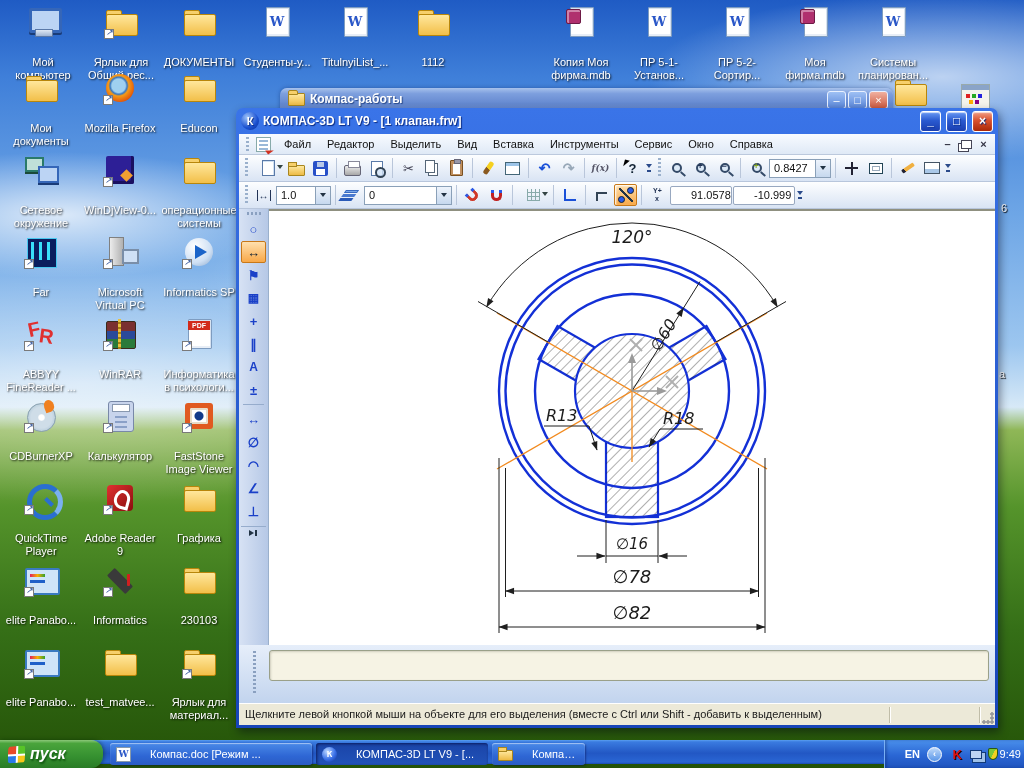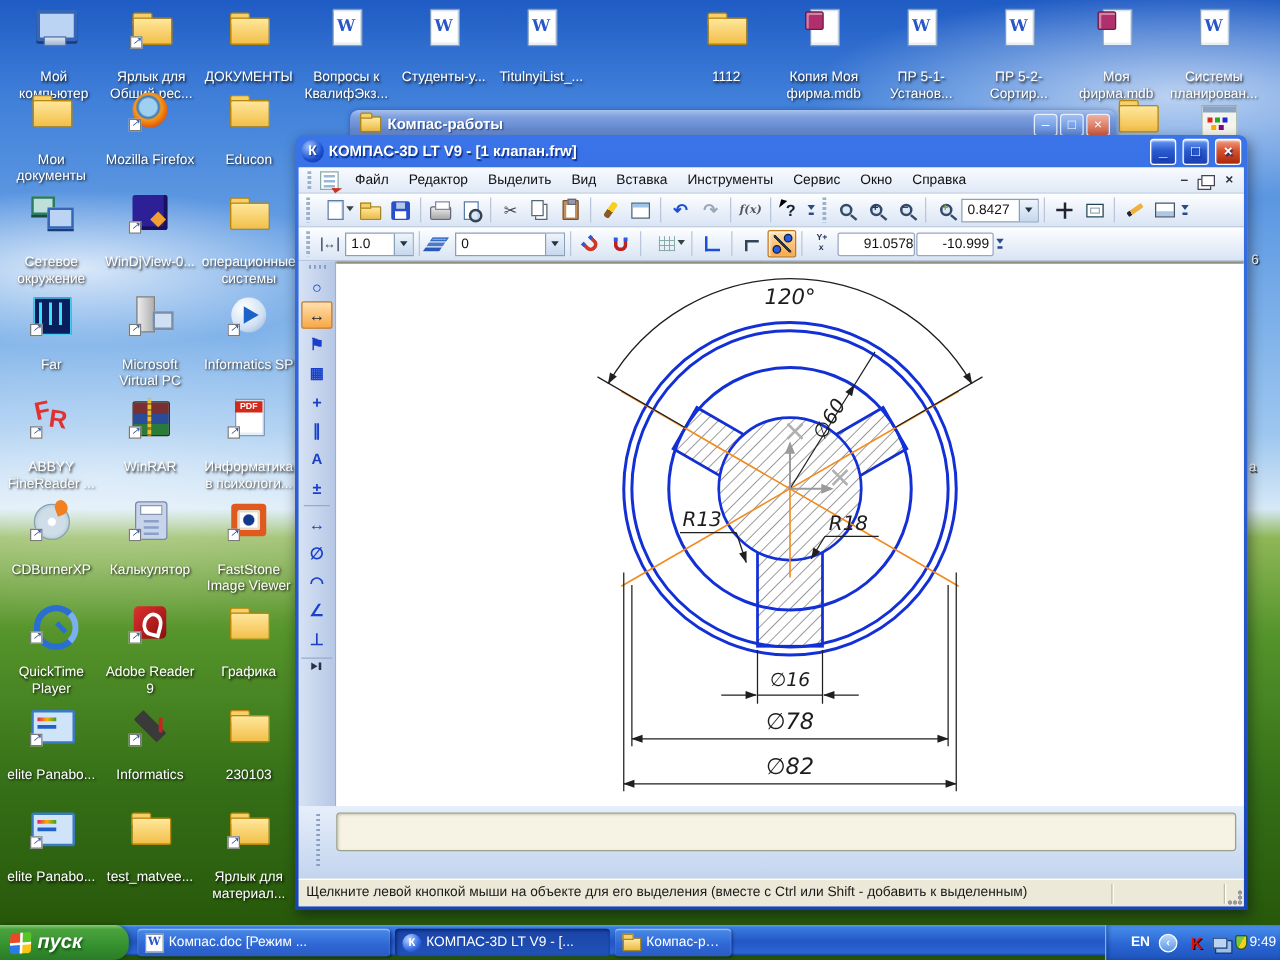--- a/index.html
+++ b/index.html
@@ -175,21 +175,21 @@
     radial-gradient(circle at 10px 6px,#999 1.5px,transparent 2px),
     radial-gradient(circle at 2px 10px,#999 1.5px,transparent 2px),
     radial-gradient(circle at 10px 2px,#999 1.5px,transparent 2px)}
   
   .taskbar{position:absolute;left:0;top:740px;width:1024px;height:24px;z-index:5;background:linear-gradient(180deg,#5a9ff0 0,#3a7be0 8%,#2257c4 55%,#2a66d4 92%,#1a4ab0 100%)}
   .startbtn{position:absolute;left:0;top:0;width:103px;height:28px;border-radius:0 12px 12px 0;background:linear-gradient(180deg,#8cc87a 0,#4aa43c 12%,#359030 60%,#2a7c26 100%);box-shadow:1px 0 4px rgba(0,40,0,.5);display:flex;align-items:center;gap:5px;padding:0 10px 0 8px;color:#fff;font-weight:bold;font-style:italic;font-size:16px;text-shadow:1px 2px 2px rgba(0,60,0,.7)}
   .winflag{width:17px;height:17px;border-radius:3px;transform:skewX(-6deg) rotate(-4deg);flex:none;background:
     linear-gradient(#fff,#fff) center/100% 2px no-repeat,
     linear-gradient(#fff,#fff) center/2px 100% no-repeat,
     conic-gradient(#58c428 0 25%,#f8c818 25% 50%,#2a7ae8 50% 75%,#e84a28 75%)}
-  .task{position:absolute;top:3px;height:22px;border-radius:3px;background:linear-gradient(#4a8ae8,#2e66d4 60%,#2a5cc4);box-shadow:inset 0 1px 1px rgba(255,255,255,.5),1px 1px 2px rgba(0,0,60,.4);display:flex;align-items:center;gap:4px;padding:0 6px;color:#fff;font-size:11px;white-space:nowrap;overflow:hidden}
+  .task{position:absolute;top:3px;height:22px;border-radius:3px;background:linear-gradient(#4a8ae8,#2e66d4 60%,#2a5cc4);box-shadow:inset 0 1px 1px rgba(255,255,255,.5),1px 1px 2px rgba(0,0,60,.4);display:flex;align-items:center;gap:19px;padding:0 6px;color:#fff;font-size:11px;white-space:nowrap;overflow:hidden}
   .task.active{background:linear-gradient(#1a44a8,#2152b8);box-shadow:inset 1px 1px 3px rgba(0,0,40,.6)}
   .task .tlabel{overflow:hidden;text-overflow:ellipsis}
   .ticon{width:15px;height:15px;flex:none;position:relative}
   .t-word{background:#fff;border:1px solid #89a}
   .t-word::before{content:"W";position:absolute;left:0;top:1px;width:13px;text-align:center;font-weight:bold;font-size:9px;color:#2a57c8;font-family:"DejaVu Serif",serif}
   .t-kompas{border-radius:50%;background:radial-gradient(circle at 35% 30%,#bcd8ff,#3a70e8 55%,#0a2a90)}
   .t-kompas::before{content:"К";position:absolute;left:0;top:2px;width:15px;text-align:center;font-size:9px;font-weight:bold;color:#fff}
   .t-folder{background:linear-gradient(#ffe9a0,#edbb45);border:1px solid #a8861f;border-radius:1px;height:11px;margin-top:3px}
   .t-folder::before{content:"";position:absolute;left:-1px;top:-4px;width:7px;height:3px;background:#f7d06b;border:1px solid #a8861f}
   .tray{position:absolute;right:0;top:0;height:28px;width:140px;border-left:1px solid #7ab0f4;background:linear-gradient(180deg,#4a90ec 0,#2a66d4 55%,#1f54be 100%);box-shadow:inset 2px 0 3px rgba(0,20,80,.3)}
@@ -221,24 +221,20 @@
           <i class="sc"></i>
         </span>
         <span class="dl">Ярлык для Обший рес...</span>
       </div>
 
       <div class="dicon">
         <span class="di i-folder"></span>
         <span class="dl">ДОКУМЕНТЫ</span>
       </div>
 
-      <div class="dicon">
-        <span class="di i-word"></span>
-        <span class="dl">Вопросы к КвалифЭкз...</span>
-      </div>
 
       <div class="dicon">
         <span class="di i-word"></span>
         <span class="dl">Студенты-у...</span>
       </div>
 
       <div class="dicon">
         <span class="di i-word"></span>
         <span class="dl">TitulnyiList_...</span>
       </div>

